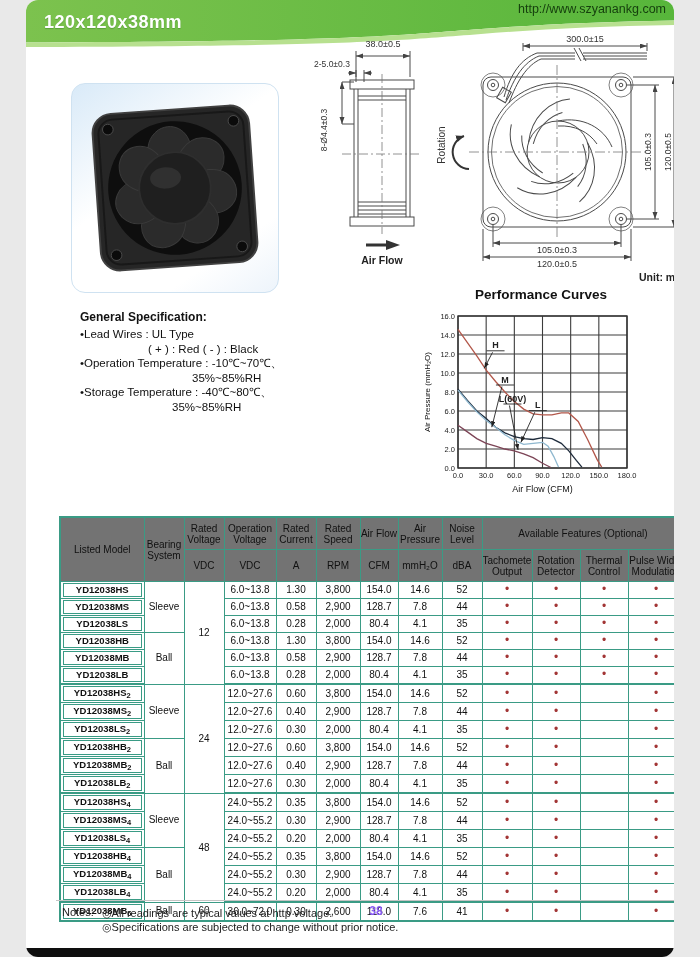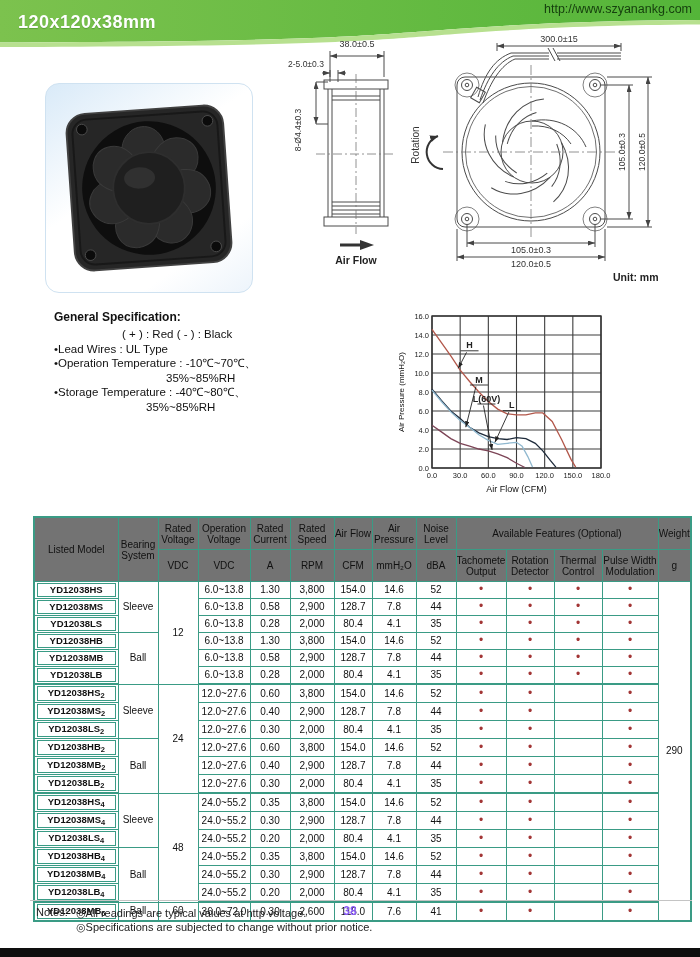--- a/index.html
+++ b/index.html
@@ -1,17 +1,17 @@
 <!DOCTYPE html>
 <html><head>
 <meta charset="utf-8">
 <style>
   html,body{margin:0;padding:0;background:#e9e9e9;}
-  #page{position:relative;width:700px;height:957px;margin:0 auto;background:#fff;
-        font-family:"Liberation Sans",sans-serif;overflow:hidden;color:#222;}
+  #page{position:relative;width:648px;height:957px;margin:0 auto;background:#fff;
+        font-family:"Liberation Sans",sans-serif;overflow:hidden;color:#222;border-radius:12px;}
   .abs{position:absolute;}
   svg text{font-family:"Liberation Sans",sans-serif;}
   
   #hdr-title{left:18px;top:12px;font-size:18px;font-weight:bold;color:#fff;letter-spacing:.5px;
              text-shadow:0 1px 1px rgba(0,60,0,.25);}
   #hdr-url{right:8px;top:2px;font-size:12.5px;color:#16400e;font-weight:500;}
   
   #photo-card{left:45px;top:83px;width:206px;height:208px;border-radius:14px;
      background:linear-gradient(145deg,#d9eaf8 0%,#ffffff 42%,#ffffff 78%,#edf4fb 100%);
      border:1px solid #cfe2f1;display:flex;align-items:center;justify-content:center;}
@@ -231,29 +231,30 @@
       <line x1="52" y1="224" x2="200" y2="224" marker-start="url(#aw)" marker-end="url(#aw)"></line>
     </g>
     <text x="126" y="220" class="dim" text-anchor="middle">105.0±0.3</text>
     <text x="126" y="234" class="dim" text-anchor="middle">120.0±0.5</text>
     <text x="208" y="248" class="dimb">Unit: mm</text>
   </svg>
 
   <div class="abs" id="spec-block">
     <div class="spec-title">General  Specification:</div>
     <div id="spec-list">
+        <div class="spec-line ind0">•Lead Wires : UL Type</div>
         <div class="spec-line ind1">( + ) : Red    ( - )  : Black</div>
-        <div class="spec-line ind0">•Lead Wires : UL Type</div>
         <div class="spec-line ind0">•Operation Temperature : -10℃~70℃、</div>
         <div class="spec-line ind2">35%~85%RH</div>
         <div class="spec-line ind0">•Storage Temperature : -40℃~80℃、</div>
         <div class="spec-line ind3">35%~85%RH</div>
       </div>
   </div>
 
+  <div class="abs" id="perf-title">Performance Curves</div>
   <svg class="abs" style="left:395px;top:300px" id="perf-chart" width="218" height="198" viewBox="0 0 218 198">
       <g>
         <line x1="37" y1="16" x2="37" y2="168" stroke="#3c3c3c" stroke-width="1.1"></line>
         <line x1="65.16666666666666" y1="16" x2="65.16666666666666" y2="168" stroke="#3c3c3c" stroke-width="1.1"></line>
         <line x1="93.33333333333333" y1="16" x2="93.33333333333333" y2="168" stroke="#3c3c3c" stroke-width="1.1"></line>
         <line x1="121.5" y1="16" x2="121.5" y2="168" stroke="#3c3c3c" stroke-width="1.1"></line>
         <line x1="149.66666666666666" y1="16" x2="149.66666666666666" y2="168" stroke="#3c3c3c" stroke-width="1.1"></line>
         <line x1="177.83333333333334" y1="16" x2="177.83333333333334" y2="168" stroke="#3c3c3c" stroke-width="1.1"></line>
         <line x1="206" y1="16" x2="206" y2="168" stroke="#3c3c3c" stroke-width="1.1"></line>
         <line x1="37" y1="168" x2="206" y2="168" stroke="#3c3c3c" stroke-width="1.1"></line>

